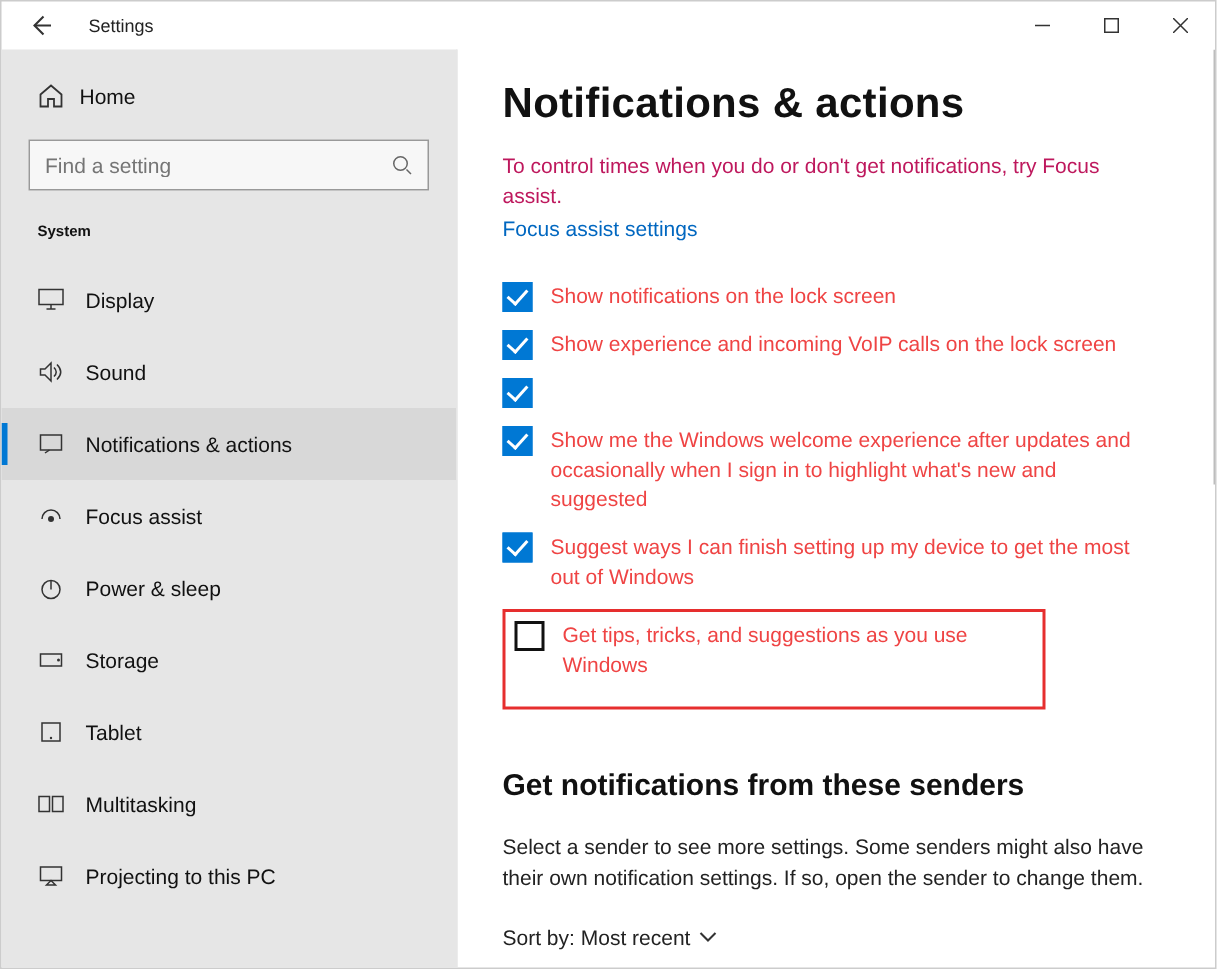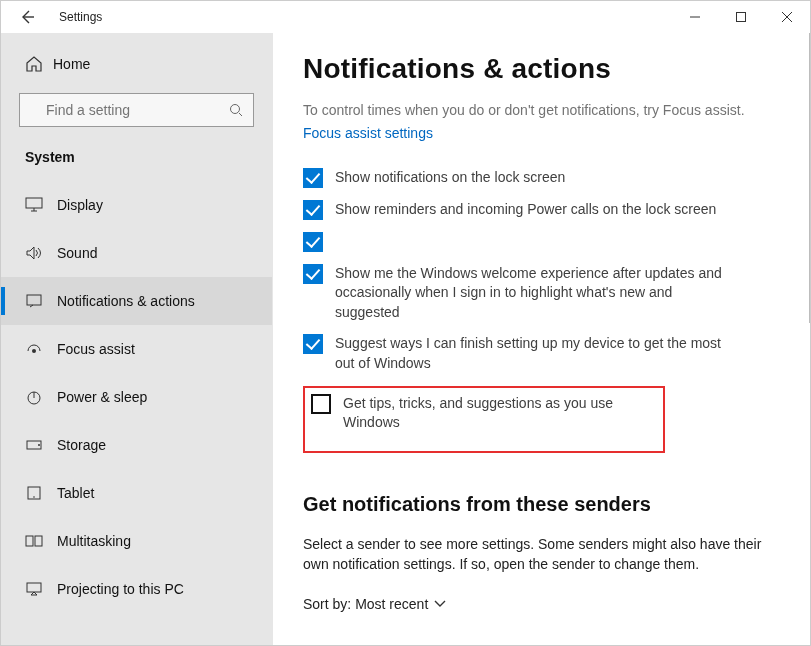--- a/index.html
+++ b/index.html
@@ -3,43 +3,43 @@
 <meta charset="utf-8">
 <style>
 * { box-sizing: border-box; margin: 0; padding: 0; font-family: "Segoe UI", Arial, sans-serif; }
 body { width: 811px; height: 646px; background: #fff; overflow: hidden; border:1px solid #ccc; position:relative;}
 .titlebar { height: 32px; display: flex; align-items: center; padding-left: 18px; font-size: 12px; color: #222; }
 .titlebar .back { width:28px; font-size:18px; color:#333; }
 .titlebar .ttl { margin-left: 12px; }
 .winbtns { position:absolute; right:0; top:0; display:flex; }
 .winbtn { width:46px; height:32px; display:flex; align-items:center; justify-content:center; color:#333; }
 .body { display:flex; height: calc(100% - 32px); }
-.sidebar { width: 272px; background:#e6e6e6; border-right:1px solid #e6e6e6; padding-top:16px; position:relative;}
+.sidebar { width: 304px; background:#e6e6e6; border-right:1px solid #e6e6e6; padding-top:16px; position:relative;}
 .home { display:flex; align-items:center; padding: 6px 24px 6px 24px; font-size:14px; color:#111; }
 .home .icon { width:28px; display:flex; justify-content:flex-start;}
-.search { margin: 14px 18px 0 18px; height:34px; border:1px solid #999; background:#f7f7f7; display:flex; align-items:center; padding:0 26px; font-size:14px; color:#666; position:relative;}
+.search { margin: 14px 18px 0 18px; height:34px; border:1px solid #999; background:#f7f7f7; display:flex; align-items:center; padding:0 10px; font-size:14px; color:#666; position:relative;}
 .search input { border:none; outline:none; background:transparent; width:100%; font-size:14px; color:#333;}
 .search .sicon { position:absolute; right:10px; color:#666; font-size:12px;}
-.cat { font-weight:600; font-size:14px; padding: 22px 24px 16px 24px; color:#111;}
+.cat { font-weight:600; font-size:10px; padding: 22px 24px 16px 24px; color:#111;}
 .nav { list-style:none; }
 .nav li { display:flex; align-items:center; height:48px; padding-left:24px; font-size:14px; color:#111; position:relative;}
 .nav li .icon { width:32px; display:flex; align-items:center; color:#333;}
 .nav li.selected { background:#d8d8d8; }
 .nav li .sel-bar { position:absolute; left:0; top:10px; bottom:10px; width:4px; background:#0078d4;}
 .main { flex:1; padding: 20px 34px 0 30px; overflow:hidden; position:relative;}
 .h1 { font-size:28px; font-weight:600; color:#111; margin-bottom:16px; letter-spacing:0.2px;}
-.desc { font-size:14px; color:#737373; line-height:1.4;}
+.desc { font-size:14px; color:#be185d; line-height:1.4;}
 .link { color:#0067c0; font-size:14px; margin-top:4px; display:inline-block;}
 .checks { margin-top:26px; }
 .checkrow { display:flex; align-items:flex-start; margin-bottom:12px; }
 .checkbox { width:20px; height:20px; border:2px solid #0078d4; background:#0078d4; flex-shrink:0; margin-right:12px; position:relative;}
 .checkbox::after { content:""; position:absolute; left:4px; top:0px; width:6px; height:11px; border:solid #fff; border-width:0 2.5px 2.5px 0; transform:rotate(42deg);}
 .checkbox.empty { background:#fff; border:2px solid #111;}
 .checkbox.empty::after { display:none;}
-.checklabel { font-size:14px; color:#404040; line-height:1.4; padding-top:0px; max-width:390px;}
+.checklabel { font-size:14px; color:#ef4444; line-height:1.4; padding-top:0px; max-width:390px;}
 .hl { border:2.5px solid #e62e2e; padding:6px 8px 18px 6px; margin-top:2px; width:362px;}
 .h2 { font-size:20px; font-weight:600; color:#111; margin-top:40px; margin-bottom:18px;}
 .sub { font-size:14px; color:#222; line-height:1.45;}
 .sort { font-size:14px; color:#222; margin-top:22px;}
 .sort .val { display:inline-flex; align-items:center; gap:6px;justify-content:center;}
 .scroll-ind { position:absolute; right:-2px; top:0px; width:3px; height:290px; background:#bdbdbd;}
 svg { display:block; }
 </style>
 </head>
 <body>
@@ -183,21 +183,21 @@
     <div class="desc">To control times when you do or don't get notifications, try Focus assist.</div>
     <a class="link">Focus assist settings</a>
 
     <div class="checks">
       <div class="checkrow">
         <span class="checkbox"></span>
         <span class="checklabel">Show notifications on the lock screen</span>
       </div>
       <div class="checkrow">
         <span class="checkbox"></span>
-        <span class="checklabel">Show reminders and incoming Power calls on the lock screen</span>
+        <span class="checklabel">Show experience and incoming VoIP calls on the lock screen</span>
       </div>
       <div class="checkrow">
         <span class="checkbox"></span>
       </div>
       <div class="checkrow">
         <span class="checkbox"></span>
         <span class="checklabel">Show me the Windows welcome experience after updates and occasionally when I sign in to highlight what's new and suggested</span>
       </div>
       <div class="checkrow">
         <span class="checkbox"></span>

